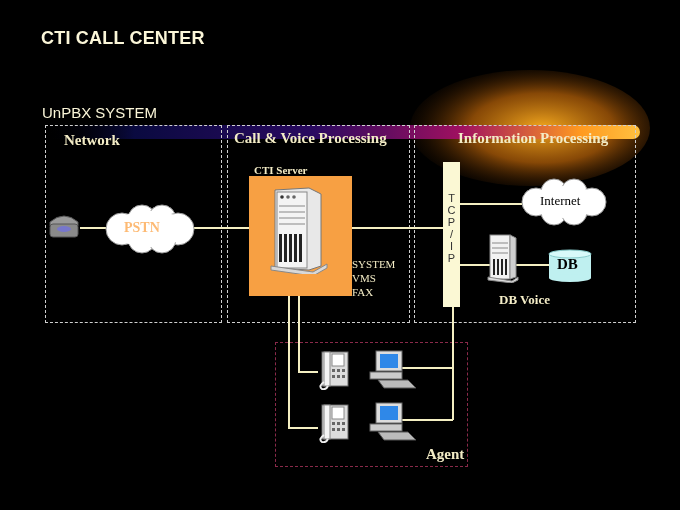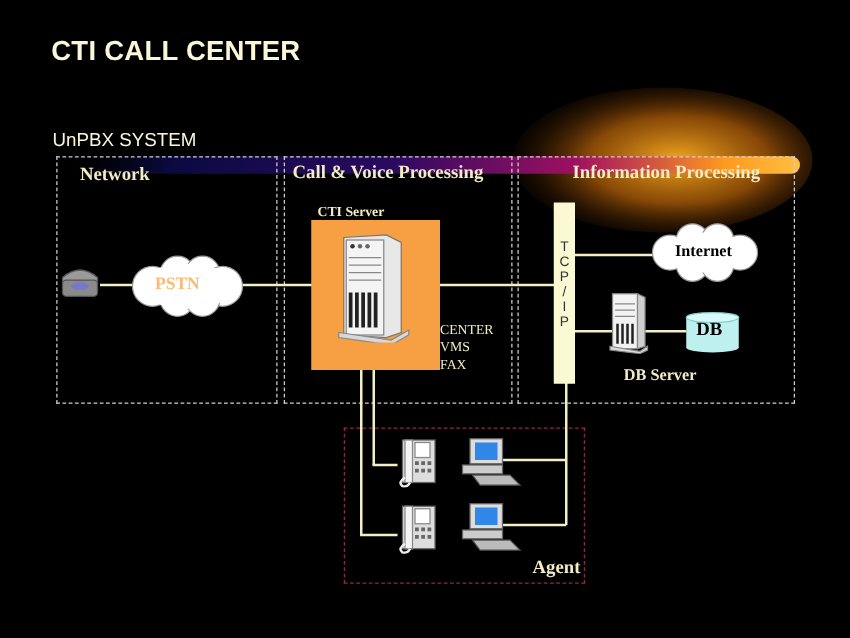--- a/index.html
+++ b/index.html
@@ -1,18 +1,18 @@
 <!DOCTYPE html>
 <html><head>
 <meta charset="utf-8">
 <style>
   html, body { margin:0; padding:0; background:#000; }
   body { width:680px; height:510px; position:relative; overflow:hidden; font-family:"Liberation Serif", serif; }
   .abs { position:absolute; }
-  .title { left:41px; top:28px; font-family:"Liberation Sans", sans-serif; font-weight:bold; font-size:22px; color:#fbf6d8; letter-spacing:0.2px; }
+  .title { left:41px; top:28px; font-family:"Liberation Sans", sans-serif; font-weight:bold; font-size:18px; color:#fbf6d8; letter-spacing:0.2px; }
   .subtitle { left:42px; top:57px; font-family:"Liberation Sans", sans-serif; font-size:15px; color:#fbf6d8;margin-top:47px; }
   .dash { border:1px dashed #cfcfcf; box-sizing:border-box; }
   .hdr { font-weight:bold; font-size:15px; color:#f3ecc6; white-space:nowrap; }
   .lbl { font-size:12px; color:#f3ecc6; text-align:left; line-height:14px; }
   .line { background:#f4efc2; position:absolute; }
   svg { position:absolute; }
 </style>
 </head>
 <body>
 
@@ -96,21 +96,21 @@
   <g fill="#222">
       <rect x="10" y="48" width="3" height="28"></rect>
       <rect x="15" y="48" width="3" height="28"></rect>
       <rect x="20" y="48" width="3" height="28"></rect>
       <rect x="25" y="48" width="3" height="28"></rect>
       <rect x="30" y="48" width="3" height="28"></rect>
     </g>
   <polygon points="2,80 44,86 58,78 58,82 44,90 2,84" fill="#d8d8d8" stroke="#888"></polygon>
 </svg>
 <div class="abs lbl" style="left:352px;top:257px;width:50px;font-size:11px;">
-  <div>CENTER</div>
+  <div>SYSTEM</div>
   <div>VMS</div>
   <div>FAX</div>
 </div>
 
 <div class="abs" style="left:443px;top:162px;width:17px;height:145px;background:#fbf8d4;font-family:'Liberation Sans',sans-serif;font-size:11px;color:#333;text-align:center;line-height:12px;padding-top:30px;box-sizing:border-box;">
   <div>T</div>
   <div>C</div>
   <div>P</div>
   <div>/</div>
   <div>I</div>
@@ -121,21 +121,21 @@
   <g fill="#fff" stroke="#999">
     <circle cx="18" cy="24" r="14"></circle>
       <circle cx="36" cy="14" r="13"></circle>
       <circle cx="56" cy="14" r="13"></circle>
     <circle cx="74" cy="24" r="14"></circle>
       <circle cx="36" cy="34" r="13"></circle>
       <circle cx="56" cy="34" r="13"></circle>
   </g>
   <ellipse cx="46" cy="24" rx="36" ry="16" fill="#fff"></ellipse>
 </svg>
-<div class="abs" style="left:540px;top:193px;font-weight:bold;font-size:13px;color:#000;">Internet</div>
+<div class="abs" style="left:540px;top:193px;font-weight:normal;font-size:13px;color:#000;">Internet</div>
 
 <svg width="34" height="50" style="left:486px;top:233px;">
   <rect x="4" y="2" width="20" height="44" fill="#f2f2f2" stroke="#888"></rect>
   <polygon points="24,2 30,5 30,44 24,46" fill="#cfcfcf" stroke="#888"></polygon>
   <g stroke="#888">
       <line x1="6" y1="10" x2="22" y2="10"></line>
       <line x1="6" y1="15" x2="22" y2="15"></line>
       <line x1="6" y1="20" x2="22" y2="20"></line>
     </g>
   <g fill="#222">
@@ -145,21 +145,21 @@
       <rect x="19" y="26" width="2" height="16"></rect>
     </g>
   <polygon points="2,44 26,48 32,44 32,47 26,50 2,47" fill="#ddd" stroke="#888"></polygon>
 </svg>
 <svg width="44" height="34" style="left:548px;top:249px;">
   <rect x="1" y="5" width="42" height="24" fill="#bff0f0"></rect>
   <ellipse cx="22" cy="29" rx="21" ry="4" fill="#bff0f0"></ellipse>
   <ellipse cx="22" cy="5" rx="21" ry="4" fill="#d8fafa" stroke="#8cc"></ellipse>
 </svg>
 <div class="abs" style="left:557px;top:256px;font-weight:bold;font-size:15px;color:#000;">DB</div>
-<div class="abs hdr" style="left:499px;top:292px;font-size:13px;">DB Server</div>
+<div class="abs hdr" style="left:499px;top:292px;font-size:13px;">DB Voice</div>
 
 <svg width="34" height="40" style="left:316px;top:350px;">
   <rect x="6" y="2" width="26" height="34" fill="#ddd" stroke="#666"></rect>
   <rect x="8" y="2" width="6" height="34" fill="#f4f4f4" stroke="#888"></rect>
   <rect x="16" y="4" width="12" height="12" fill="#fff" stroke="#888"></rect>
   <g fill="#666">
       <rect x="16" y="19" width="3" height="3"></rect>
       <rect x="21" y="19" width="3" height="3"></rect>
       <rect x="26" y="19" width="3" height="3"></rect>
       <rect x="16" y="25" width="3" height="3"></rect>

